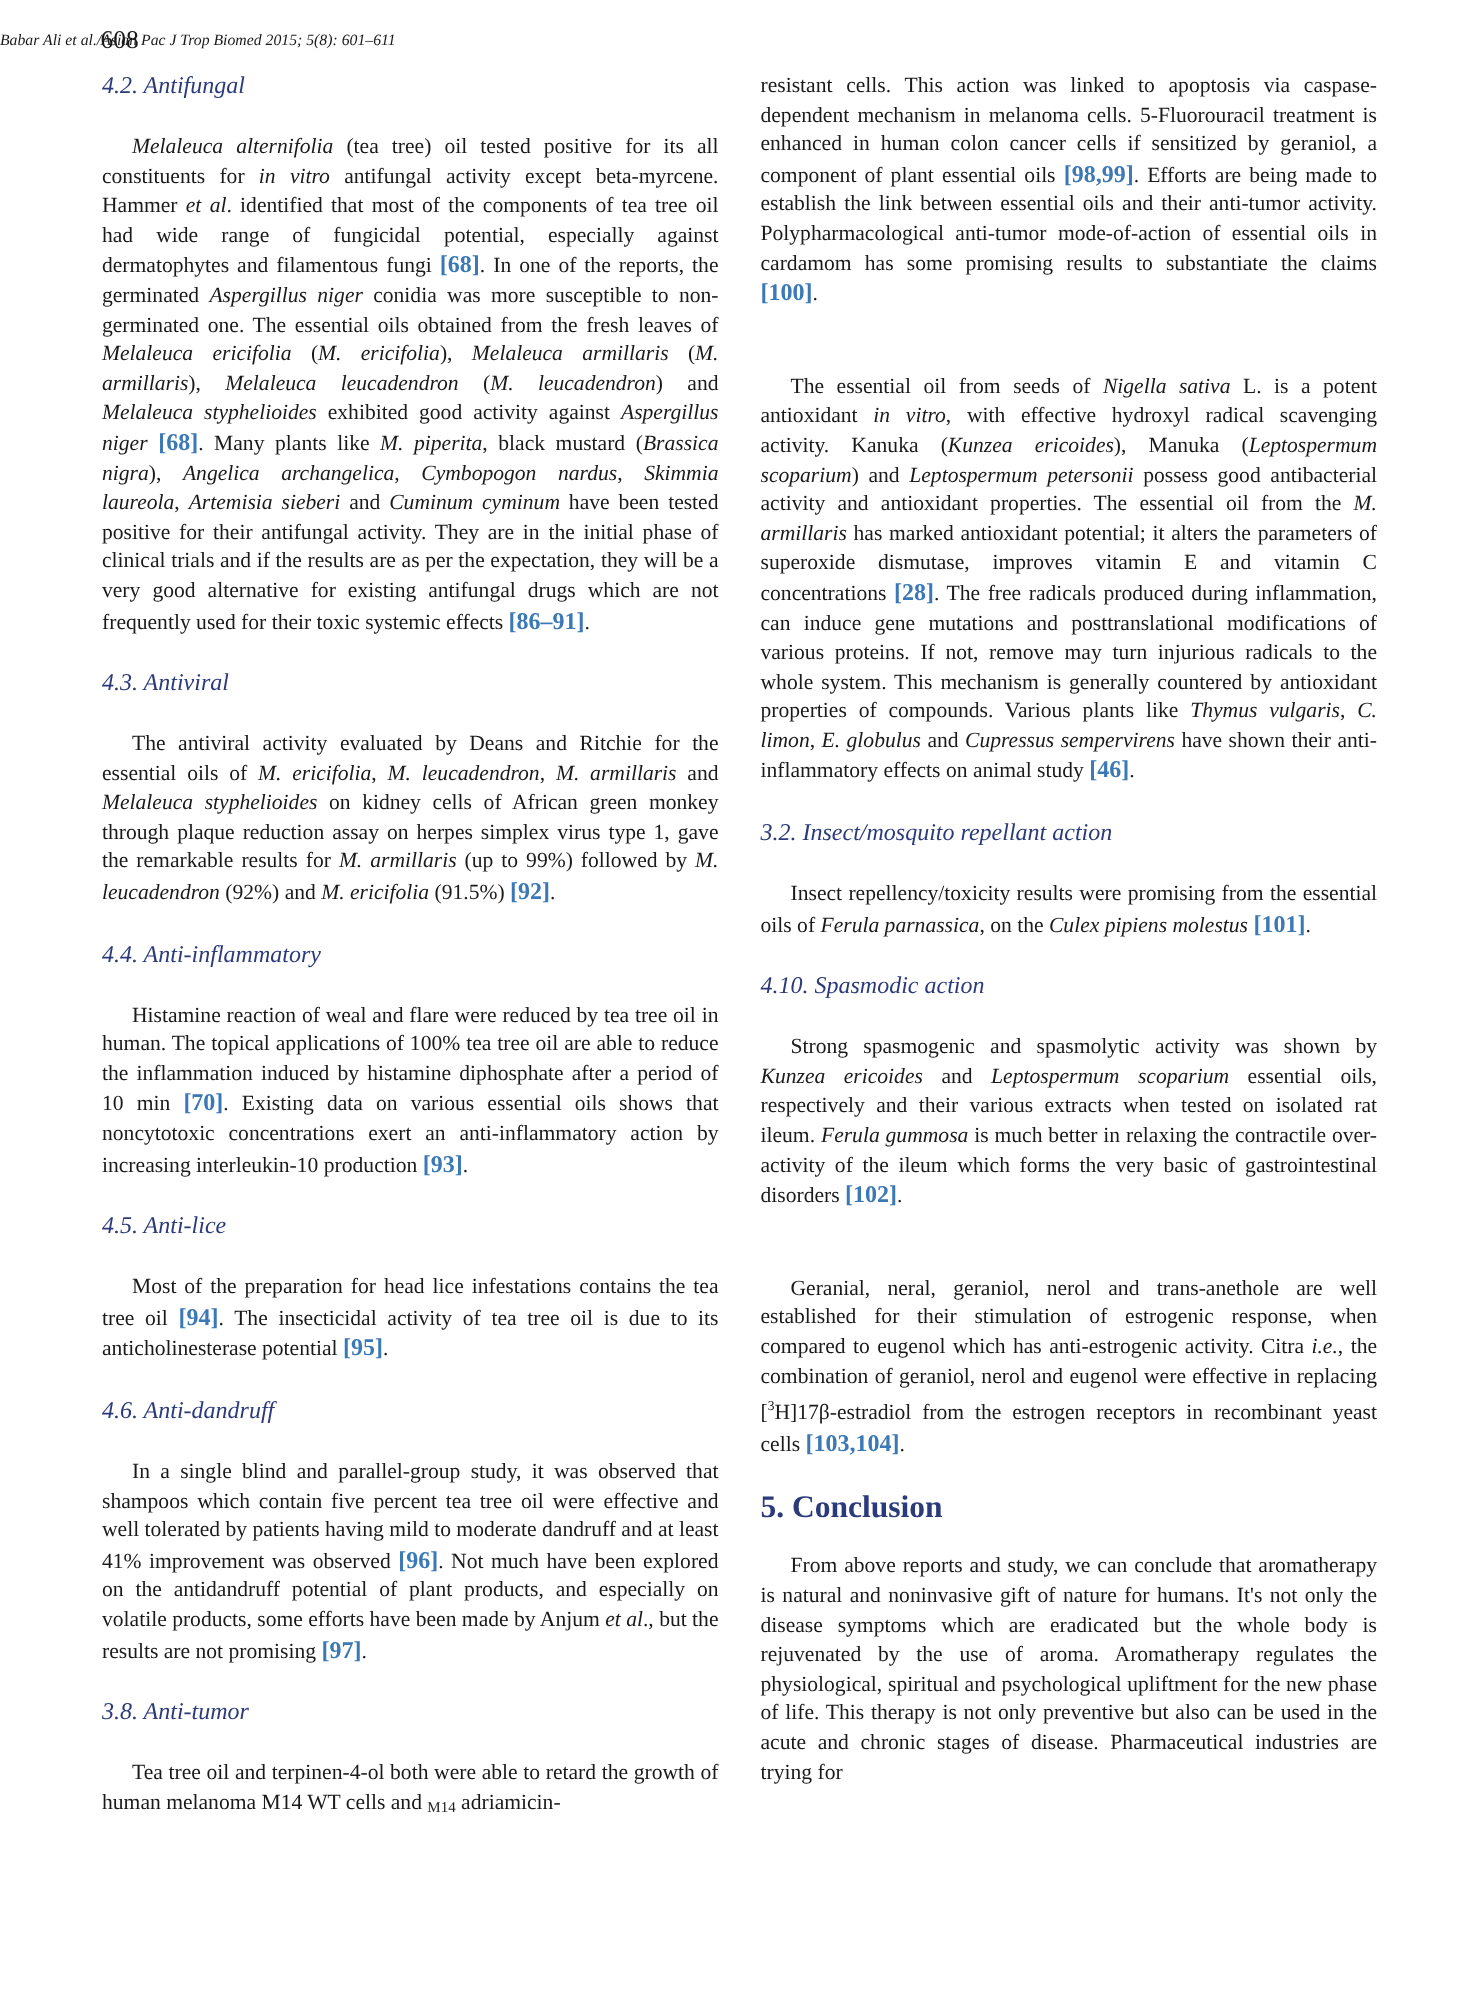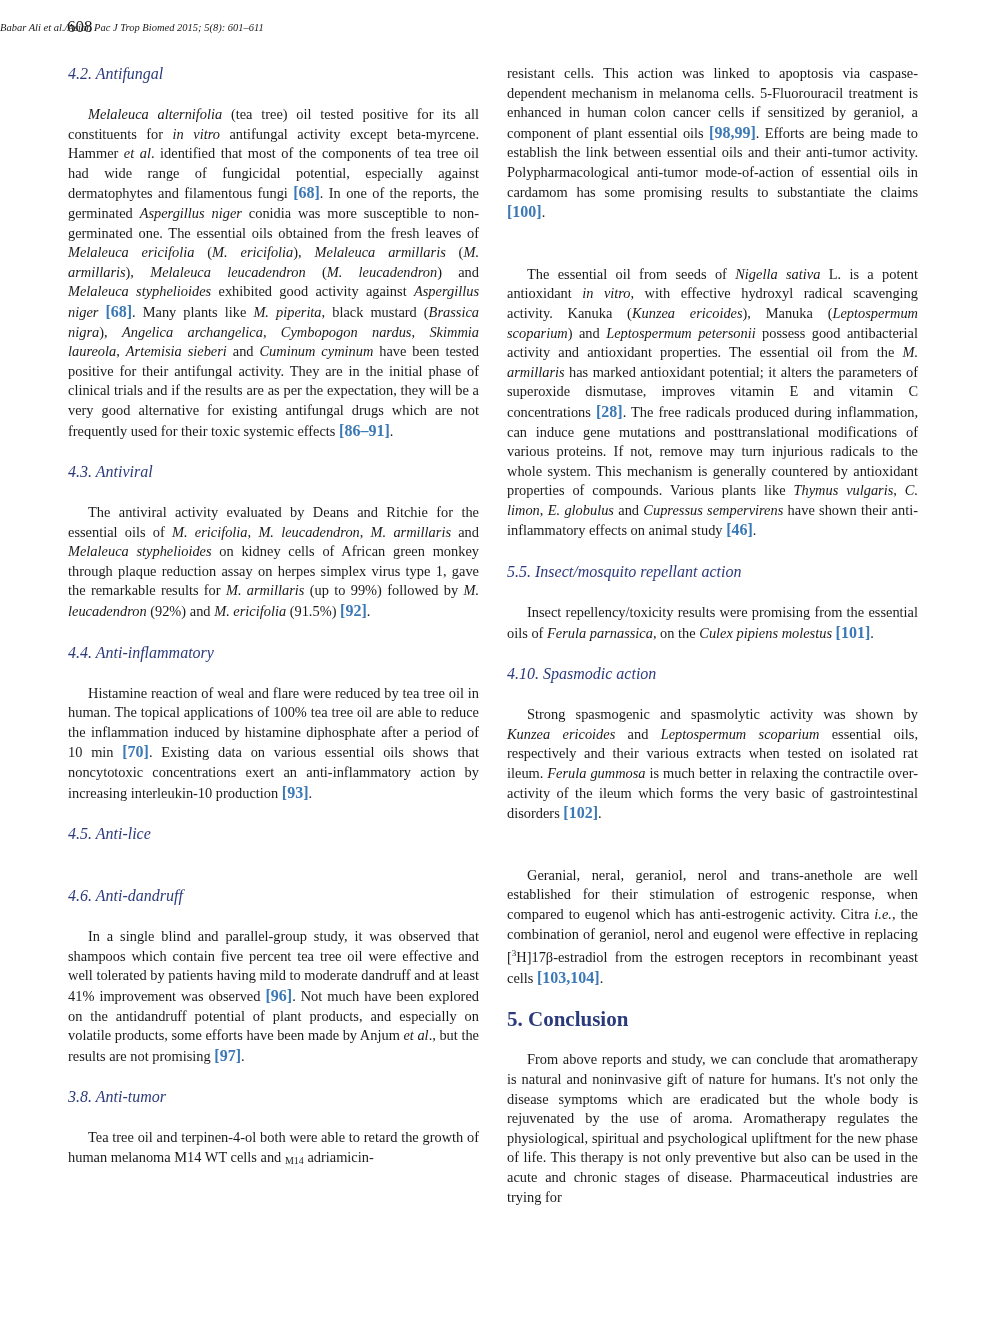--- a/index.html
+++ b/index.html
@@ -10,21 +10,21 @@
   }
   .page-number {
     position: absolute; left: 67px; top: 17px;
     font-size: 17px; color: #1a1a1a; text-align: right;
   }
   .running-head {
     position: absolute; left: 0; width: 840px; top: 22px; 
     font-size: 10.5px; font-style: italic; color: #1a1a1a;
   }
   .column {
-    position: absolute; top: 64px; width: 411px;
+    position: absolute; top: 48px; width: 411px;
   }
   .col-left { left: 68px; }
   .col-right { left: 507px; }
   .section-heading {
     font-style: italic; color: #2b3a7a; font-size: 16px;
     margin: 0; line-height: 20px; font-weight: normal;
   }
   .section-heading.bold {
     font-style: normal; font-weight: bold; font-size: 21px;
   }
@@ -58,20 +58,21 @@
   <p class="para"><span>The antiviral activity evaluated by Deans and Ritchie for the essential oils of </span><i>M. ericifolia</i><span>, </span><i>M. leucadendron</i><span>, </span><i>M. armillaris</i><span> and </span><i>Melaleuca styphelioides</i><span> on kidney cells of African green monkey through plaque reduction assay on herpes simplex virus type 1, gave the remarkable results for </span><i>M. armillaris</i><span> (up to 99%) followed by </span><i>M. leucadendron</i><span> (92%) and </span><i>M. ericifolia</i><span> (91.5%) </span><a class="cite">[92]</a><span>.</span></p>
 
   <div class="sp-s"></div>
   <h3 class="section-heading">4.4. Anti-inflammatory</h3>
   <div class="sp-h"></div>
   <p class="para"><span>Histamine reaction of weal and flare were reduced by tea tree oil in human. The topical applications of 100% tea tree oil are able to reduce the inflammation induced by histamine diphosphate after a period of 10 min </span><a class="cite">[70]</a><span>. Existing data on various essential oils shows that noncytotoxic concentrations exert an anti-inflammatory action by increasing interleukin-10 production </span><a class="cite">[93]</a><span>.</span></p>
 
   <div class="sp-s"></div>
   <h3 class="section-heading">4.5. Anti-lice</h3>
   <div class="sp-h"></div>
+  <p class="para"><span>Most of the preparation for head lice infestations contains the tea tree oil </span><a class="cite">[94]</a><span>. The insecticidal activity of tea tree oil is due to its anticholinesterase potential </span><a class="cite">[95]</a><span>.</span></p>
 
   <div class="sp-s"></div>
   <h3 class="section-heading">4.6. Anti-dandruff</h3>
   <div class="sp-h"></div>
   <p class="para"><span>In a single blind and parallel-group study, it was observed that shampoos which contain five percent tea tree oil were effective and well tolerated by patients having mild to moderate dandruff and at least 41% improvement was observed </span><a class="cite">[96]</a><span>. Not much have been explored on the antidandruff potential of plant products, and especially on volatile products, some efforts have been made by Anjum </span><i>et al</i><span>., but the results are not promising </span><a class="cite">[97]</a><span>.</span></p>
 
   <div class="sp-s"></div>
   <h3 class="section-heading">3.8. Anti-tumor</h3>
   <div class="sp-h"></div>
   <p class="para"><span>Tea tree oil and terpinen-4-ol both were able to retard the growth of human melanoma M14 WT cells and </span><sub class="small">M14</sub><span> adriamicin-</span></p>
@@ -79,21 +80,21 @@
 
 <div class="column col-right">
 
   <p class="para cont"><span>resistant cells. This action was linked to apoptosis via caspase-dependent mechanism in melanoma cells. 5-Fluorouracil treatment is enhanced in human colon cancer cells if sensitized by geraniol, a component of plant essential oils </span><a class="cite">[98,99]</a><span>. Efforts are being made to establish the link between essential oils and their anti-tumor activity. Polypharmacological anti-tumor mode-of-action of essential oils in cardamom has some promising results to substantiate the claims </span><a class="cite">[100]</a><span>.</span></p>
 
   <div class="sp-s"></div>
   <div class="sp-h"></div>
   <p class="para"><span>The essential oil from seeds of </span><i>Nigella sativa</i><span> L. is a potent antioxidant </span><i>in vitro</i><span>, with effective hydroxyl radical scavenging activity. Kanuka (</span><i>Kunzea ericoides</i><span>), Manuka (</span><i>Leptospermum scoparium</i><span>) and </span><i>Leptospermum petersonii</i><span> possess good antibacterial activity and antioxidant properties. The essential oil from the </span><i>M. armillaris</i><span> has marked antioxidant potential; it alters the parameters of superoxide dismutase, improves vitamin E and vitamin C concentrations </span><a class="cite">[28]</a><span>. The free radicals produced during inflammation, can induce gene mutations and posttranslational modifications of various proteins. If not, remove may turn injurious radicals to the whole system. This mechanism is generally countered by antioxidant properties of compounds. Various plants like </span><i>Thymus vulgaris</i><span>, </span><i>C. limon</i><span>, </span><i>E. globulus</i><span> and </span><i>Cupressus sempervirens</i><span> have shown their anti-inflammatory effects on animal study </span><a class="cite">[46]</a><span>.</span></p>
 
   <div class="sp-s"></div>
-  <h3 class="section-heading">5.5. Insect/mosquito repellant action</h3>
+  <h3 class="section-heading">3.2. Insect/mosquito repellant action</h3>
   <div class="sp-h"></div>
   <p class="para"><span>Insect repellency/toxicity results were promising from the essential oils of </span><i>Ferula parnassica</i><span>, on the </span><i>Culex pipiens molestus</i> <a class="cite">[101]</a><span>.</span></p>
 
   <div class="sp-s"></div>
   <h3 class="section-heading">4.10. Spasmodic action</h3>
   <div class="sp-h"></div>
   <p class="para"><span>Strong spasmogenic and spasmolytic activity was shown by </span><i>Kunzea ericoides</i><span> and </span><i>Leptospermum scoparium</i><span> essential oils, respectively and their various extracts when tested on isolated rat ileum. </span><i>Ferula gummosa</i><span> is much better in relaxing the contractile over-activity of the ileum which forms the very basic of gastrointestinal disorders </span><a class="cite">[102]</a><span>.</span></p>
 
   <div class="sp-s"></div>
   <div class="sp-h"></div>

